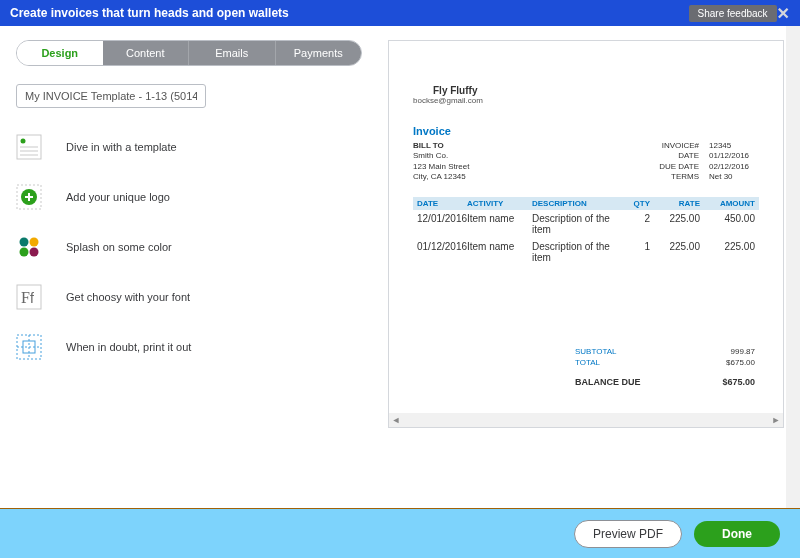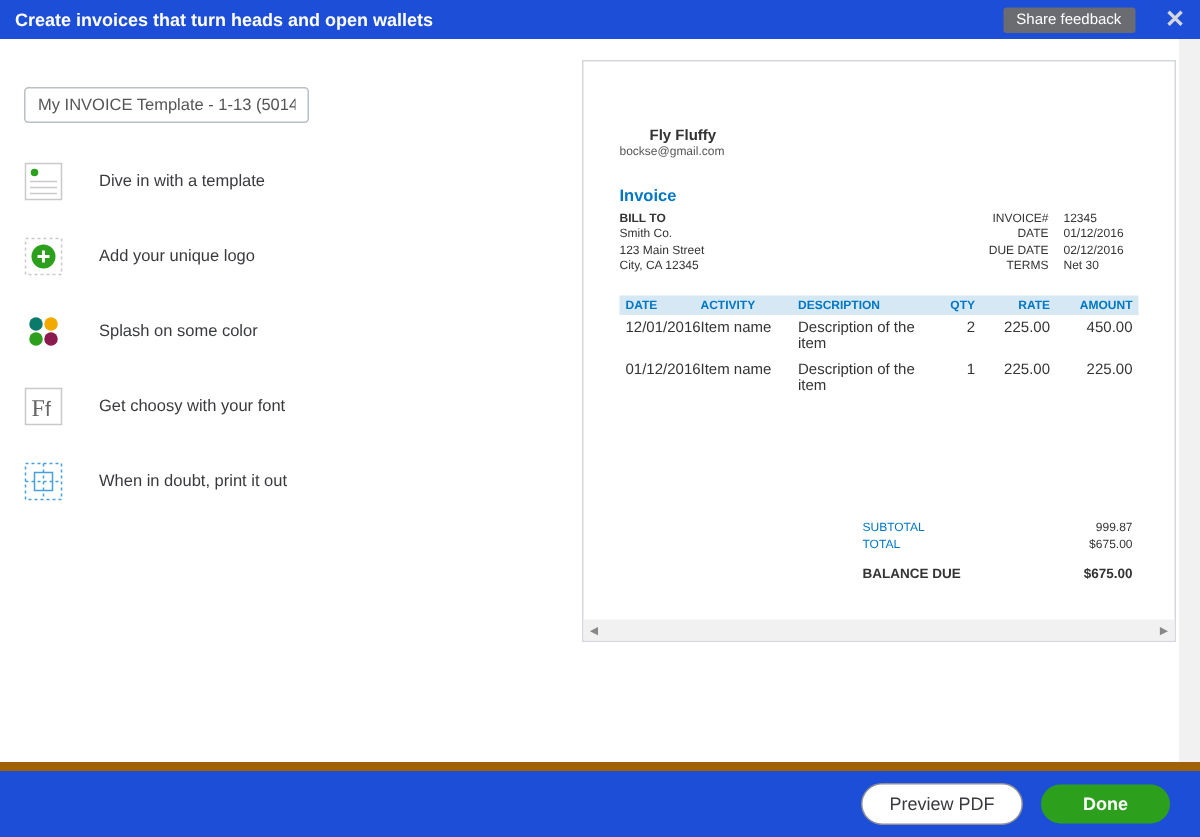--- a/index.html
+++ b/index.html
@@ -1,19 +1,19 @@
 <!DOCTYPE html>
 <html><head>
 <meta charset="utf-8">
 <style>
   * { box-sizing: border-box; margin: 0; padding: 0; }
   body { font-family: -apple-system, BlinkMacSystemFont, "Segoe UI", Arial, sans-serif; font-size: 12px; color: #333; background: #fff; width: 800px; height: 558px; overflow: hidden; position: relative; }
   .topbar { background: #1d4ed8; color: #fff; height: 26px; display: flex; align-items: center; justify-content: space-between; padding: 0 10px; }
   .topbar-title { font-size: 12px; font-weight: 600; }
-  .topbar-right { display: flex; align-items: flex-end; gap: 20px; }
+  .topbar-right { display: flex; align-items: flex-end; gap: 0; }
   .share-btn { background: #6b6c72; color: #fff; border: none; border-radius: 2px; padding: 3px 9px; font-size: 10px; cursor: pointer; }
   .close-x { color: #d4d7dc; font-size: 16px; cursor: pointer; font-weight: bold; line-height: 1; }
   .main { display: flex; padding: 14px 16px 0 16px; gap: 26px; height: 470px; }
   .left { width: 346px; flex-shrink: 0; }
   .tabs { display: flex; border-radius: 14px; overflow: hidden; border: 1px solid #babec5; }
   .tab { flex: 1; text-align: center; padding: 6px 0; font-size: 11px; cursor: pointer; }
   .tab.active { background: #fff; color: #2ca01c; font-weight: 600; }
   .tab.inactive { background: #8d9096; color: #fff; }
   .tab.inactive + .tab.inactive { border-left: 1px solid #a3a6ab; }
   .template-input { margin-top: 18px; width: 190px; border: 1px solid #babec5; border-radius: 3px; padding: 5px 8px; font-size: 11px; color: #555; background: #fff; }
@@ -44,40 +44,46 @@
   .c-desc { flex: 1; }
   .c-qty { width: 35px; text-align: right; }
   .c-rate { width: 50px; text-align: right; }
   .c-amt { width: 55px; text-align: right; }
   .totals { margin-top: 80px; }
   .trow { display: flex; justify-content: flex-end; gap: 60px; font-size: 8px; padding: 1px 4px; }
   .trow .tl { min-width: 70px; }
   .trow .tv { min-width: 50px; text-align: right; }
   .trow.sub .tl, .trow.tot .tl { color: #0077c5; }
   .trow.bal { margin-top: 8px; font-weight: 700; font-size: 9px; }
-  .footer { position: absolute; bottom: 0; left: 0; right: 0; height: 50px; border-top: 6px solid #a16207; background: #1d4ed8; display: flex; align-items: center; justify-content: flex-end; padding: 0 20px; gap: 12px; }
+  .footer { position: absolute; bottom: 0; left: 0; right: 0; height: 50px; border-top: 1px solid #a16207; background: #7dd3fc; display: flex; align-items: center; justify-content: flex-end; padding: 0 20px; gap: 12px; }
   .btn-preview { border: 1px solid #8d9096; background: #fff; color: #393a3d; border-radius: 16px; padding: 6px 18px; font-size: 12px; cursor: pointer; }
   .btn-done { border: none; background: #2ca01c; color: #fff; border-radius: 16px; padding: 6px 28px; font-size: 12px; font-weight: 600; cursor: pointer; }
   .scroll-edge { position: absolute; top: 26px; right: 0; bottom: 50px; width: 14px; background: #f1f1f1; }
 </style>
 </head>
 <body>
 
 <div class="topbar">
   <div class="topbar-title">Create invoices that turn heads and open wallets</div>
   <div class="topbar-right">
     <button class="share-btn">Share feedback</button>
     <span class="close-x">✕</span>
   </div>
 </div>
 
 <div class="scroll-edge"></div>
 
 <div class="main">
   <div class="left">
+    <div class="tabs">
+      <div class="tab active">Design</div>
+      <div class="tab inactive">Content</div>
+      <div class="tab inactive">Emails</div>
+      <div class="tab inactive">Payments</div>
+    </div>
 
     <input class="template-input" value="My INVOICE Template - 1-13 (50147)" style="">
 
     <div class="options">
       <div class="opt">
         <div class="opt-icon">
           <svg width="26" height="26" viewBox="0 0 26 26">
               <rect x="1" y="1" width="24" height="24" fill="#fff" stroke="#c9c9c9"></rect>
               <circle cx="7" cy="7" r="2.5" fill="#2ca01c"></circle>
               <line x1="4" y1="13" x2="22" y2="13" stroke="#c9c9c9"></line>

